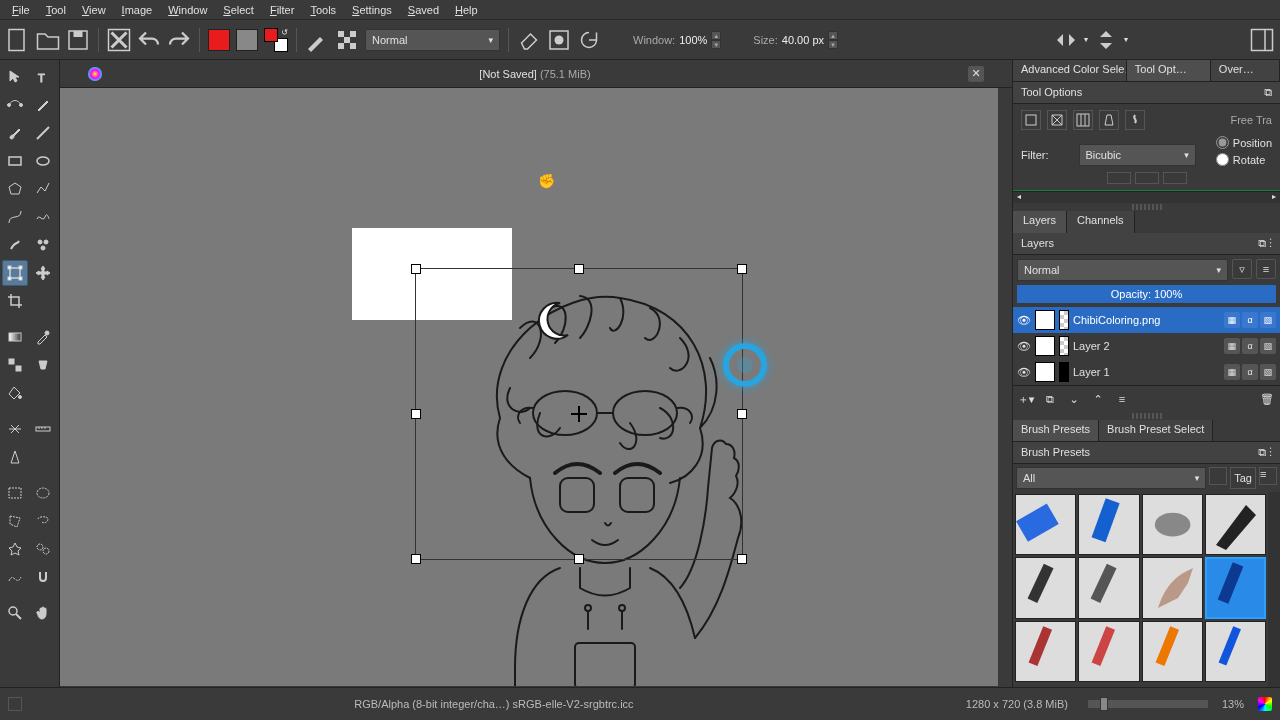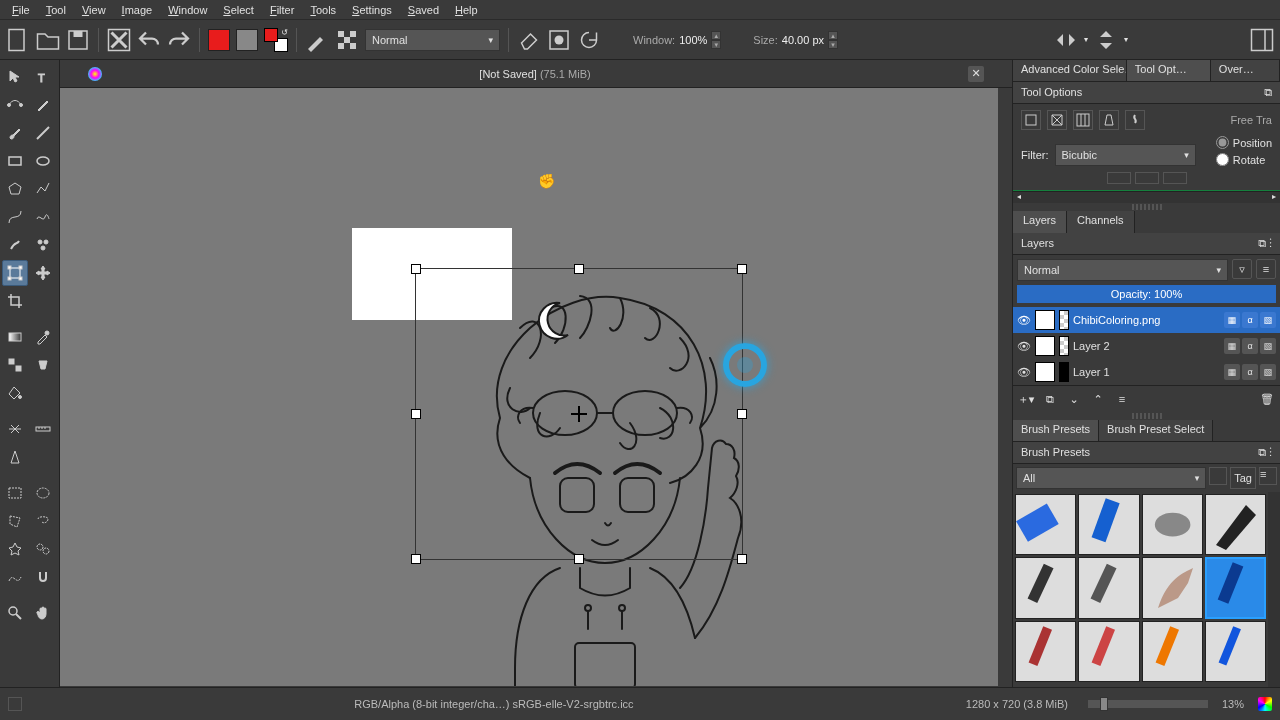--- a/index.html
+++ b/index.html
@@ -76,21 +76,21 @@
 .rp-tabs { height: 22px; display: flex; border-bottom: 1px solid #222; }
 .rp-tab { padding: 3px 8px; background: #424242; border-right: 1px solid #222; white-space: nowrap; overflow: hidden; }
 .rp-tab.active { background: #4e4e4e; }
 .rp-section-title { padding: 4px 8px; background: #424242; border-bottom: 1px solid #222; display: flex; justify-content: space-between; }
 .rp-tool-opts { padding: 6px 8px; display: flex; flex-direction: column; gap: 6px; border-bottom: 1px solid #15803d; }
 .tool-opt-icons { display: flex; gap: 6px; align-items: center; }
 .tool-opt-icons .mini { width: 20px; height: 20px; border: 1px solid #555; display: flex; align-items: center; justify-content: center; }
 .radio-row { display: flex; align-items: center; gap: 4px; }
 .radio-row input { accent-color: #999; }
 .filter-row { display: flex; align-items: center; gap: 6px; }
-.filter-row .combo { flex: 1; }
+.filter-row .combo { flex: 1; margin-left: 24px; }
 
 .rp-scroll-mini { height: 12px; background: #333; border-top: 1px solid #222; position: relative; }
 .rp-scroll-mini .arr { position: absolute; top: 0; width: 12px; height: 12px; text-align: center; font-size: 8px; }
 .rp-scroll-mini .arr.l { left: 0; } .rp-scroll-mini .arr.r { right: 0; }
 
 .rp-grip { height: 6px; background: repeating-linear-gradient(90deg, #555 0 2px, transparent 2px 4px); margin: 1px auto; width: 30px; }
 
 
 .layers-tabs { display: flex; height: 22px; }
 .layers-tabs .t { padding: 3px 10px; background: #424242; border-right: 1px solid #222; }

